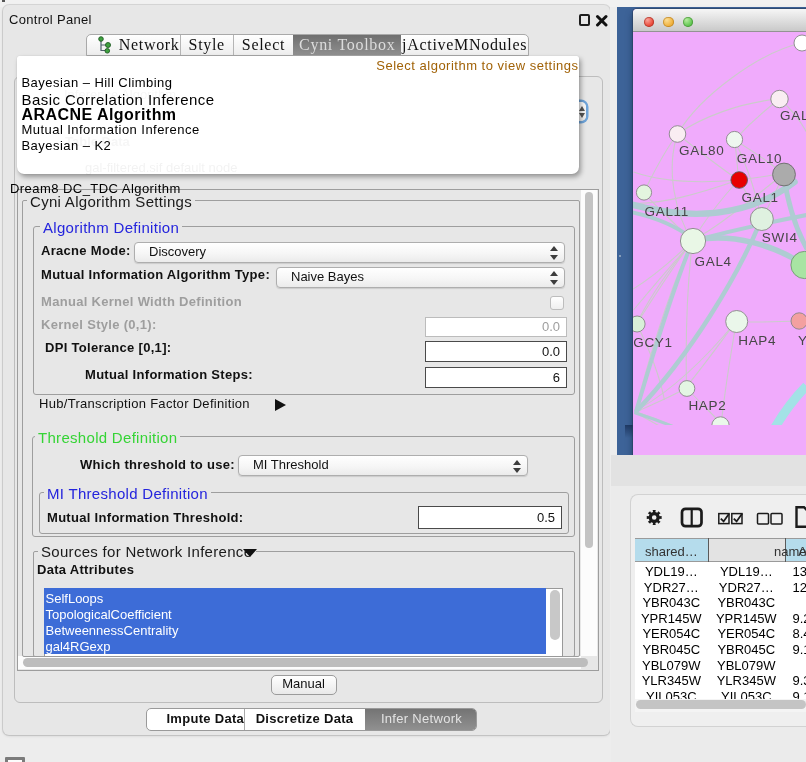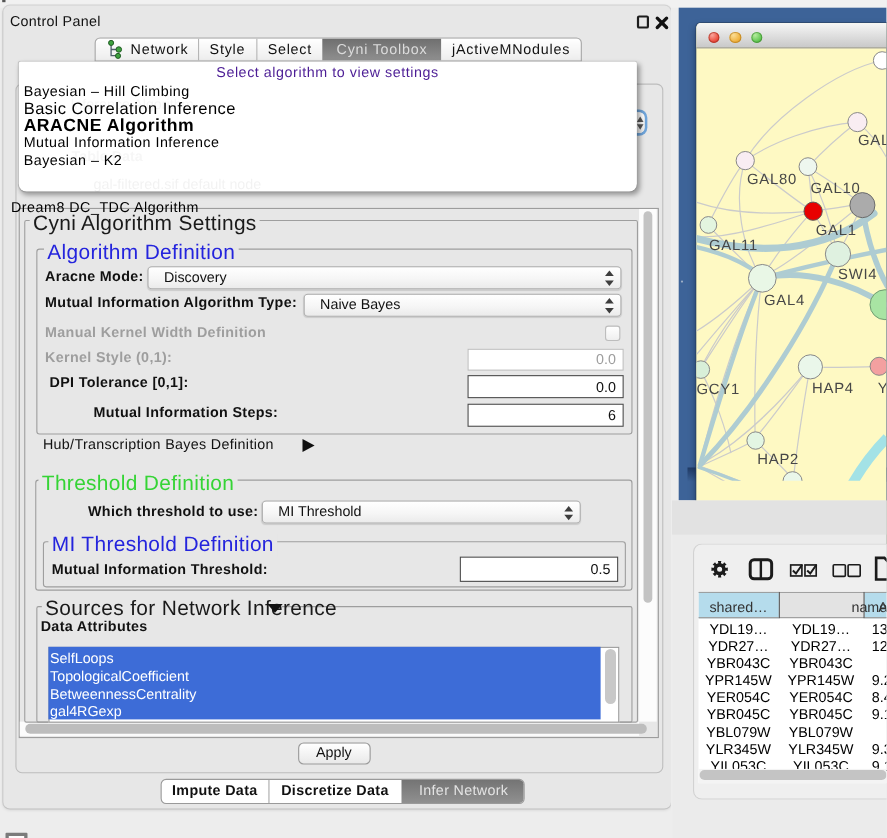--- a/index.html
+++ b/index.html
@@ -2,21 +2,21 @@
 <html><head>
 <meta charset="utf-8">
 <style>
 html,body{margin:0;padding:0;}
 body{width:806px;height:762px;position:relative;overflow:hidden;
   font-family:"Liberation Sans", sans-serif;background:#ededed;}
 .abs{position:absolute;}
 .b{font-weight:bold;}
 .lbl{position:absolute;font-size:13px;color:#111;white-space:nowrap;letter-spacing:0.3px;}
 .group{position:absolute;border:1px solid #9e9e9e;border-radius:3px;}
-.gtitle{position:absolute;font-size:19px;background:#e7e7e7;padding:0 3px;white-space:nowrap;letter-spacing:0.3px;}
+.gtitle{position:absolute;font-size:15px;background:#e7e7e7;padding:0 3px;white-space:nowrap;letter-spacing:0.3px;}
 .combo{position:absolute;border:1px solid #aeaeae;border-radius:4px;
   background:linear-gradient(#ffffff,#f6f6f6 55%,#ebebeb);
   box-shadow:0 1px 1px rgba(0,0,0,0.12);}
 .combo .ctext{position:absolute;left:14px;top:1px;font-size:13px;color:#111;}
 .spin{position:absolute;width:8px;}
 .spin .up{width:0;height:0;border-left:4px solid transparent;border-right:4px solid transparent;border-bottom:5.5px solid #3d3d3d;position:absolute;top:0;}
 .spin .dn{width:0;height:0;border-left:4px solid transparent;border-right:4px solid transparent;border-top:5.5px solid #3d3d3d;position:absolute;top:8.5px;}
 .field{position:absolute;background:#fff;border:1px solid #4a4a4a;font-size:13px;color:#111;
   text-align:right;padding-right:6px;}
 .fieldd{position:absolute;background:#fff;border:1px solid #bcbcbc;font-size:13px;color:#9e9e9e;
@@ -80,21 +80,21 @@
 
 <div class="lbl b" style="left:41px;top:317px;color:#9e9e9e;">Kernel Style (0,1):</div>
 <div class="fieldd" style="left:425px;top:317px;width:134px;height:18px;line-height:18px;">0.0</div>
 
 <div class="lbl b" style="left:45px;top:339.5px;">DPI Tolerance [0,1]:</div>
 <div class="field" style="left:425px;top:341px;width:134px;height:19px;line-height:19px;">0.0</div>
 
 <div class="lbl b" style="left:41px;top:366.5px;padding-left:44px;">Mutual Information Steps:</div>
 <div class="field" style="left:425px;top:367px;width:134px;height:19px;line-height:19px;">6</div>
 
-<div class="lbl" style="left:39px;top:396px;">Hub/Transcription Bayes Definition</div>
+<div class="lbl" style="left:39px;top:396px;">Hub/Transcription Factor Definition</div>
 <div class="abs" style="left:274.5px;top:398.5px;width:0;height:0;border-top:6.5px solid transparent;border-bottom:6.5px solid transparent;border-left:11px solid #111;"></div>
 
 <div class="group" style="left:32px;top:436px;width:541px;height:99px;"></div>
 <div class="gtitle" style="left:35px;top:428.5px;color:#35d435;">Threshold Definition</div>
 
 <div class="lbl b" style="left:80px;top:456.5px;">Which threshold to use:</div>
 <div class="combo" style="left:238px;top:455px;width:288px;height:19px;">
   <div class="ctext">MI Threshold</div>
   <div class="spin" style="right:6px;top:3.5px;">
       <div class="up"></div>
@@ -110,68 +110,68 @@
 <div class="group" style="left:33px;top:551px;width:540px;height:104px;border-radius:2px;"></div>
 <div class="gtitle" style="left:38px;top:543px;color:#1a1a1a;width:212px;">Sources for Network Inference</div>
 <div class="abs" style="left:243px;top:549px;width:0;height:0;border-left:7px solid transparent;border-right:7px solid transparent;border-top:8px solid #111;"></div>
 <div class="lbl b" style="left:37px;top:562px;">Data Attributes</div>
 
 <div class="abs" style="left:43.5px;top:587.5px;width:517px;height:67px;border:1px solid #999;background:#fff;"></div>
 <div class="abs" style="left:44px;top:588px;width:502px;height:66px;background:#3d6cd7;"></div>
 <div class="abs" style="left:45.5px;top:590.5px;width:500px;font-size:13px;line-height:16.2px;color:#fff;">SelfLoops<br>TopologicalCoefficient<br>BetweennessCentrality<br>gal4RGexp</div>
 <div class="abs" style="left:549.5px;top:589.5px;width:10px;height:50px;background:#c8c8c8;border-radius:5px;"></div>
 
-<div class="abs" style="left:270.5px;top:675px;width:64px;height:18px;border:1px solid #9b9b9b;border-radius:5px;background:linear-gradient(#ffffff,#e9e9e9);text-align:center;font-size:13px;line-height:16.5px;color:#111;">Apply</div>
+<div class="abs" style="left:270.5px;top:675px;width:64px;height:18px;border:1px solid #9b9b9b;border-radius:5px;background:linear-gradient(#ffffff,#e9e9e9);text-align:center;font-size:13px;line-height:16.5px;color:#111;">Manual</div>
 
 <div class="abs" style="left:146px;top:708px;width:329px;height:20.5px;border:1px solid #9a9a9a;border-radius:5px;background:#fff;overflow:hidden;font-size:13px;letter-spacing:0.3px;">
-  <div class="abs" style="left:0;top:0;width:96.5px;height:100%;text-align:center;line-height:20.5px;color:#111;font-weight:bold;">Impute Data</div>
+  <div class="abs" style="left:0;top:0;width:96.5px;height:100%;text-align:center;line-height:20.5px;color:#111;font-weight:bold;padding-left:10px;">Impute Data</div>
   <div class="abs" style="left:96.5px;top:0;width:0.5px;height:100%;background:#aaa;"></div>
   <div class="abs" style="left:97px;top:0;width:121px;height:100%;text-align:center;line-height:20.5px;color:#111;font-weight:bold;">Discretize Data</div>
   <div class="abs" style="left:218px;top:0;width:113px;height:100%;background:linear-gradient(#747474,#909090);text-align:center;line-height:20.5px;color:#e3e3e3;">Infer Network</div>
 </div>
 
-<div class="abs" style="left:85.7px;top:33.5px;width:441.6px;height:20px;border:1px solid #a9a9a9;border-radius:5px 5px 0 0;background:linear-gradient(#ffffff,#ededed);overflow:hidden;font-size:13px;letter-spacing:0.7px;">
+<div class="abs" style="left:85.7px;top:33.5px;width:441.6px;height:20px;border:1px solid #a9a9a9;border-radius:5px 5px 0 0;background:linear-gradient(#ffffff,#ededed);overflow:hidden;font-size:16px;letter-spacing:0.7px;font-family:Liberation Serif, serif;">
   <div class="abs" style="left:0;top:0;width:93.3px;height:100%;"></div>
   <svg class="abs" style="left:11.5px;top:1px;" width="15" height="18" viewBox="0 0 15 18">
     <path d="M3 4.5 L3 14.5 L7.5 14.5 M3 9 L8 9" stroke="#4f5f6b" stroke-width="1.2" fill="none"></path>
     <circle cx="3" cy="3" r="2.3" fill="#3fa23f" stroke="#1e5a22" stroke-width="0.9"></circle>
     <circle cx="10" cy="9" r="2.5" fill="#3fa23f" stroke="#1e5a22" stroke-width="0.9"></circle>
     <circle cx="9.3" cy="14.8" r="2.3" fill="#3fa23f" stroke="#1e5a22" stroke-width="0.9"></circle>
   </svg>
   <div class="abs" style="left:32px;top:0;width:61px;line-height:20px;color:#111;">Network</div>
   <div class="abs" style="left:93.3px;top:0;width:1px;height:100%;background:#b5b5b5;"></div>
   <div class="abs" style="left:93.3px;top:0;width:53.5px;text-align:center;line-height:20px;color:#111;">Style</div>
   <div class="abs" style="left:146.8px;top:0;width:1px;height:100%;background:#b5b5b5;"></div>
   <div class="abs" style="left:146.8px;top:0;width:60px;text-align:center;line-height:20px;color:#111;">Select</div>
   <div class="abs" style="left:206.8px;top:0;width:107.5px;height:100%;background:linear-gradient(#6f6f6f,#8f8f8f);text-align:center;line-height:20px;color:#dcdcdc;">Cyni Toolbox</div>
   <div class="abs" style="left:314.3px;top:0;width:127.3px;text-align:center;line-height:20px;color:#111;">jActiveMNodules</div>
 </div>
 
 <div class="abs" style="left:17px;top:56px;width:561.5px;height:117.5px;background:#fff;border-radius:2px 2px 7px 7px;box-shadow:2px 3px 5px rgba(0,0,0,0.35), 0 0 1px rgba(0,0,0,0.2);"></div>
-<div class="abs" style="left:17px;top:58.4px;width:561.5px;text-align:center;font-size:13px;color:#4c1d95;letter-spacing:0.5px;">Select algorithm to view settings</div>
+<div class="abs" style="left:17px;top:58.4px;width:561.5px;text-align:right;font-size:13px;color:#a16207;letter-spacing:0.5px;">Select algorithm to view settings</div>
 <div class="abs" style="left:21.5px;top:75.3px;font-size:13px;color:#000;letter-spacing:0.45px;">Bayesian – Hill Climbing</div>
 <div class="abs" style="left:21.5px;top:91.1px;font-size:15px;color:#000000;letter-spacing:0.45px;">Basic Correlation Inference</div>
 <div class="abs" style="left:21.5px;top:106.4px;font-size:16px;color:#000;font-weight:bold;letter-spacing:0.45px;">ARACNE Algorithm</div>
 <div class="abs" style="left:21.5px;top:121.8px;font-size:13px;color:#000;letter-spacing:0.45px;">Mutual Information Inference</div>
 <div class="abs" style="left:21.5px;top:138px;font-size:13px;color:#000;letter-spacing:0.45px;">Bayesian – K2</div>
 <div class="abs" style="left:10px;top:153.4px;font-size:13px;color:#000;letter-spacing:0.45px;margin-top:28px;">Dream8 DC_TDC Algorithm</div>
 <div class="abs" style="left:64px;top:86.6px;font-size:13px;color:rgba(40,40,40,0.045);">Inference Algorithm</div>
 <div class="abs" style="left:65px;top:133.6px;font-size:13px;color:rgba(40,40,40,0.045);font-weight:bold;">Table Data</div>
 <div class="abs" style="left:85px;top:159.6px;font-size:13px;color:rgba(40,40,40,0.06);">gal-filtered.sif default node</div>
 
 <div class="abs" style="left:5px;top:756.5px;width:14px;height:8px;border:3px solid #7b7b7b;border-radius:1px;background:#fcfcfc;"></div>
 
 <div class="abs" style="left:610px;top:0;width:196px;height:762px;background:#ededed;"></div>
 <div class="abs" style="left:610px;top:0;width:196px;height:7px;background:#f1f1f1;"></div>
 
 <div class="abs" style="left:617px;top:7px;width:189px;height:448px;background:#3d6398;"></div>
 <div class="abs" style="left:618.5px;top:255px;width:2px;height:2px;background:#9fb0c6;border-radius:1px;"></div>
 <div class="abs" style="left:625px;top:424.5px;width:181px;height:13px;background:linear-gradient(#203a64,#3d6398);"></div>
 
-<div class="abs" style="left:632.5px;top:21px;width:173.5px;height:523px;background:#fef9c3;border-radius:4px 0 0 0;box-shadow:0 0 0 1px rgba(40,60,90,0.55), 0 4px 7px rgba(10,25,50,0.55);overflow:hidden;">
+<div class="abs" style="left:632.5px;top:9px;width:173.5px;height:523px;background:#f0abfc;border-radius:4px 0 0 0;box-shadow:0 0 0 1px rgba(40,60,90,0.55), 0 4px 7px rgba(10,25,50,0.55);overflow:hidden;">
   <div class="abs" style="left:0;top:0;width:100%;height:21.5px;background:linear-gradient(#f6f6f6,#c9c9c9);border-bottom:1px solid #939393;"></div>
   <div class="abs" style="left:11.3px;top:7.5px;width:10.5px;height:10.5px;border-radius:50%;background:radial-gradient(circle at 35% 30%, #f9a49b,#eb4d3d 60%,#cf3b2d);box-shadow:inset 0 0 0 1px rgba(150,40,30,.55);"></div>
   <div class="abs" style="left:30.7px;top:7.5px;width:10.5px;height:10.5px;border-radius:50%;background:radial-gradient(circle at 35% 30%, #fbdd95,#f0b23f 60%,#d99b2b);box-shadow:inset 0 0 0 1px rgba(170,115,25,.55);"></div>
   <div class="abs" style="left:50.3px;top:7.5px;width:10.5px;height:10.5px;border-radius:50%;background:radial-gradient(circle at 35% 30%, #b6ec9f,#64c854 60%,#46a338);box-shadow:inset 0 0 0 1px rgba(60,130,45,.55);"></div>
   <svg class="abs" style="left:0;top:22px;" width="173.5" height="393.5" viewBox="632.5 31 173.5 393.5" font-family="Liberation Sans, sans-serif">
 
     <g stroke="#cbcbcb" stroke-width="1.1" fill="none">
       <path d="M801,43 C760,52 700,95 677,134"></path>
       <path d="M779,99 C740,102 700,118 677,134"></path>
       <path d="M779,99 C762,112 745,128 734,140"></path>

